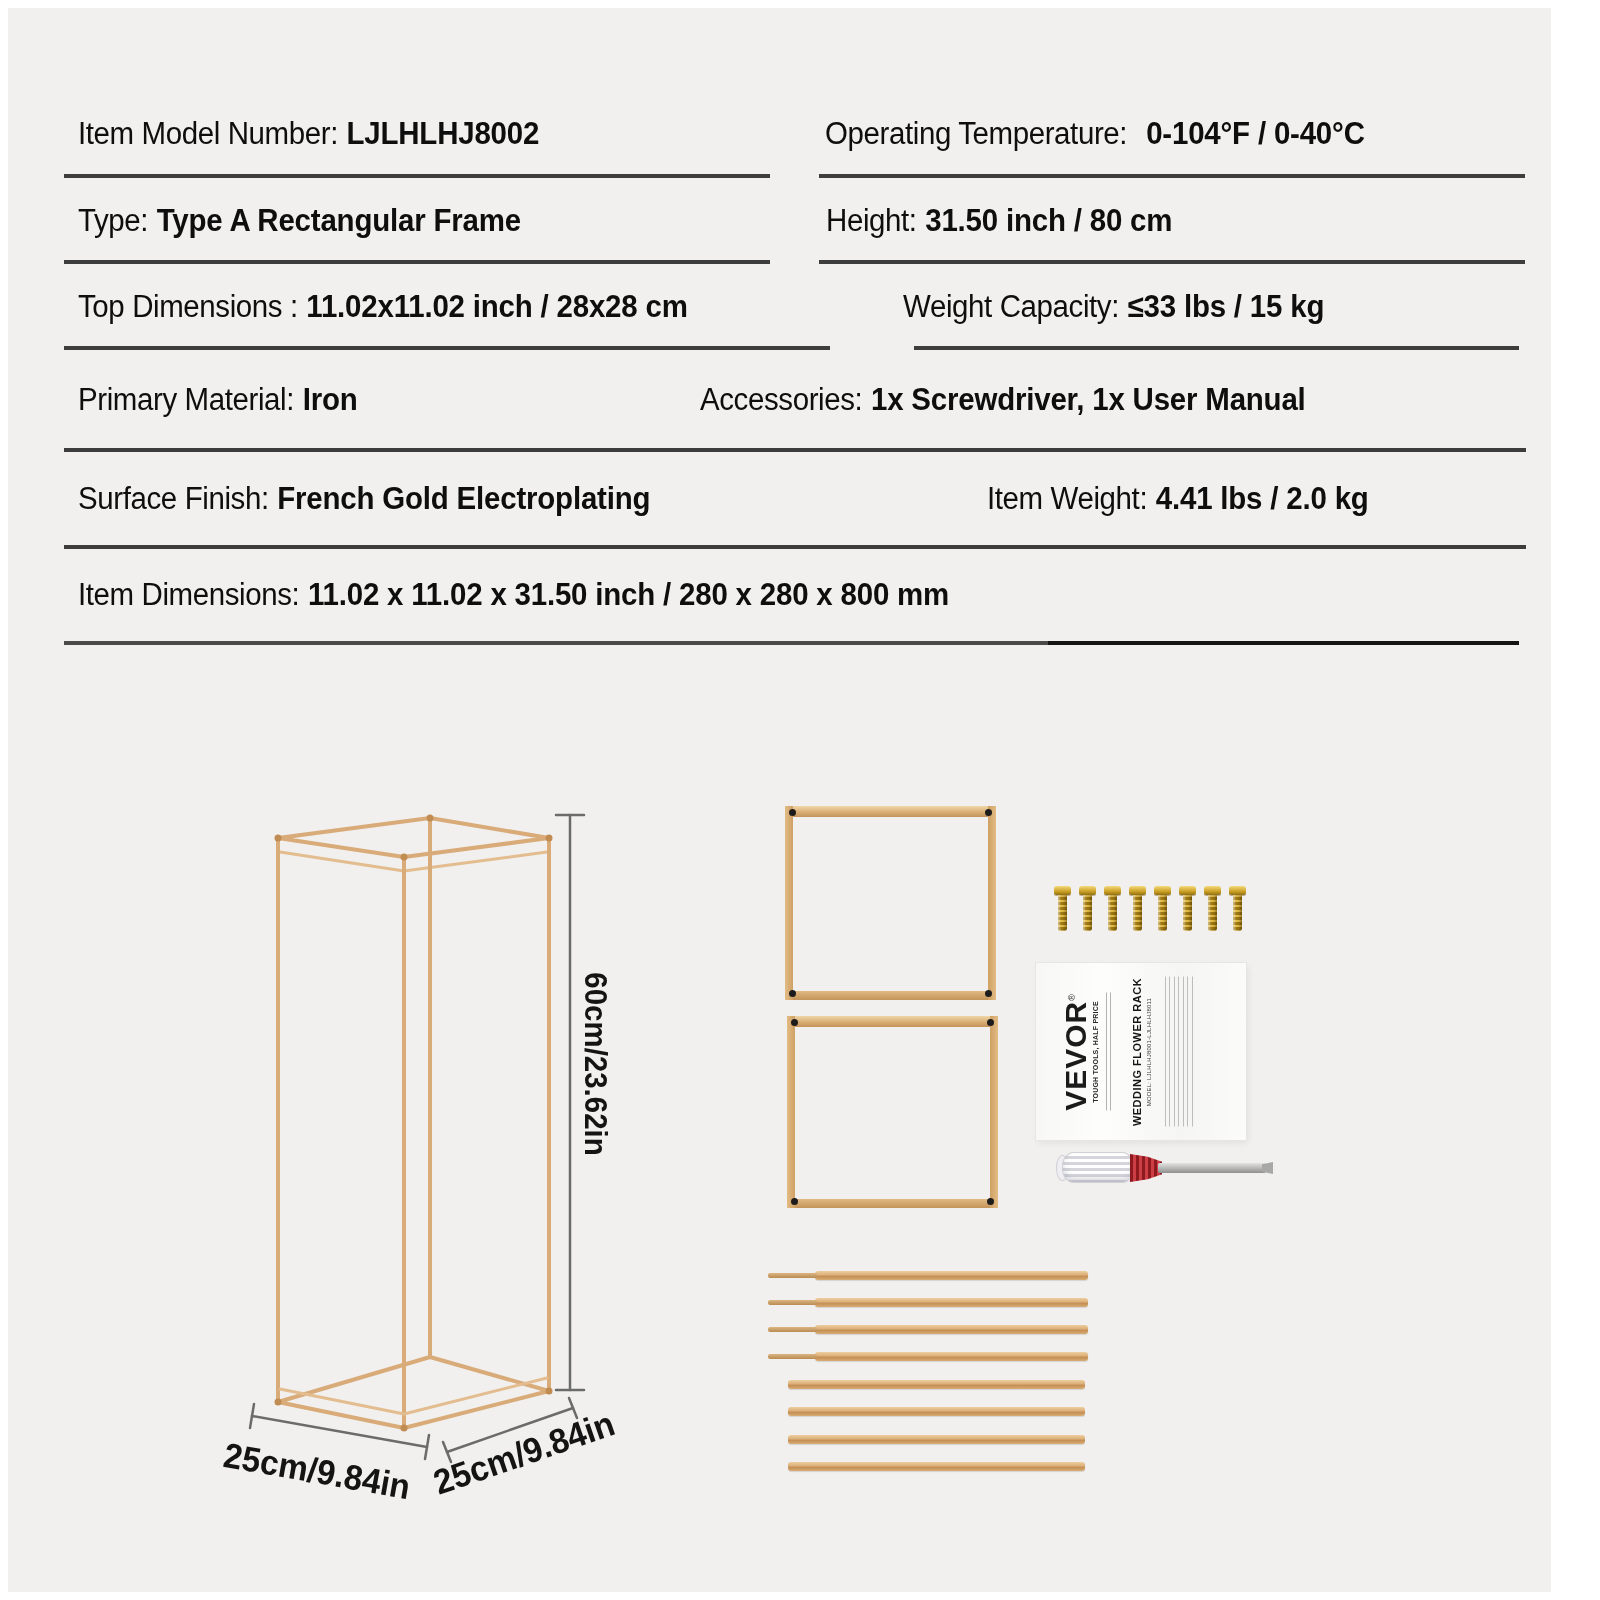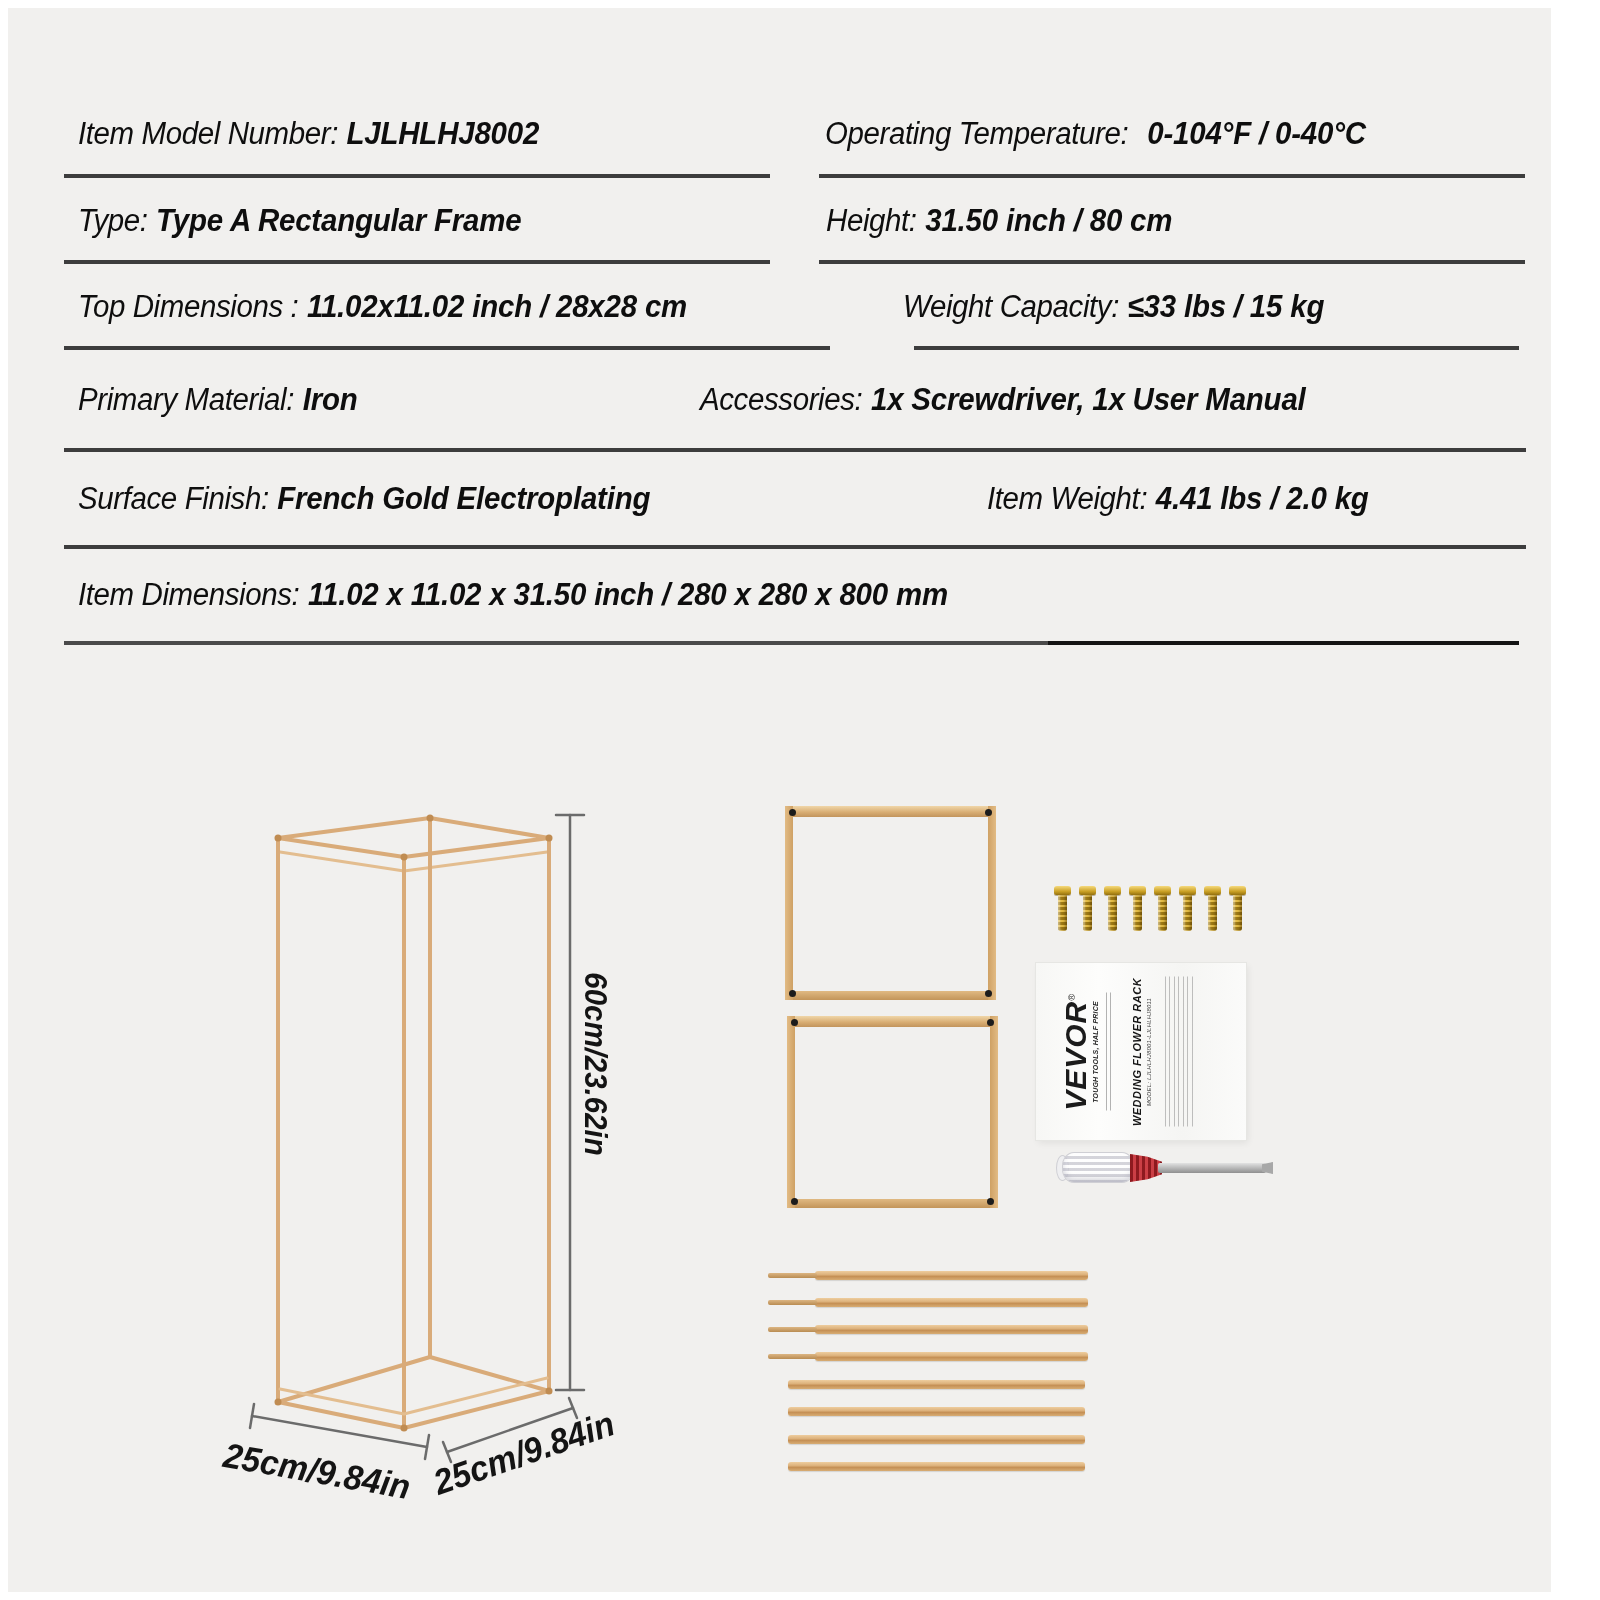--- a/index.html
+++ b/index.html
@@ -1,17 +1,17 @@
 <!DOCTYPE html>
 <html><head>
 <meta charset="utf-8">
 <style>
   html,body{margin:0;padding:0;background:#ffffff;}
   .page{position:relative;width:1559px;height:1600px;background:#ffffff;overflow:hidden;
-        font-family:"Liberation Sans","DejaVu Sans",sans-serif;color:#0e0e0e;font-style:italic;}
+        font-family:"Liberation Sans","DejaVu Sans",sans-serif;color:#0e0e0e;}
   .panel{position:absolute;left:8px;top:8px;right:8px;bottom:8px;background:#f1f0ee;}
 
   
   .cell{position:absolute;white-space:nowrap;font-size:31px;line-height:40px;
         transform:scaleX(.95);transform-origin:0 50%;}
   .lab{font-weight:400;letter-spacing:-0.4px;}
   .val{font-weight:700;margin-left:9px;letter-spacing:-0.2px;}
   .val.gap-lg{margin-left:20px;}
   .divider{position:absolute;height:4px;background:#3d3d3d;}
 

